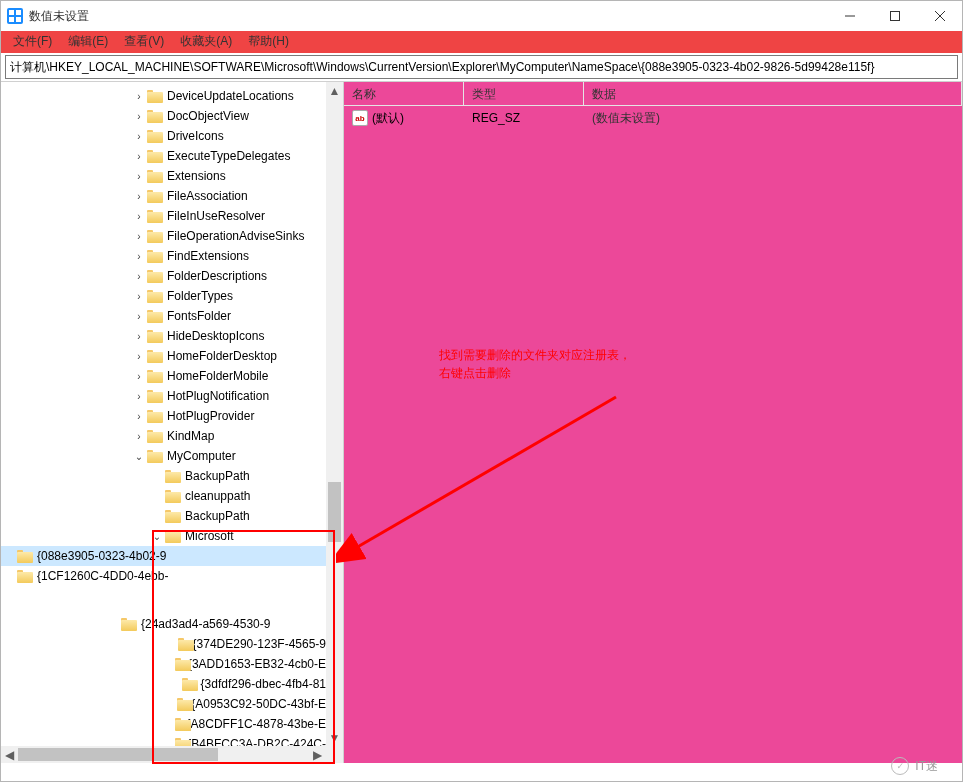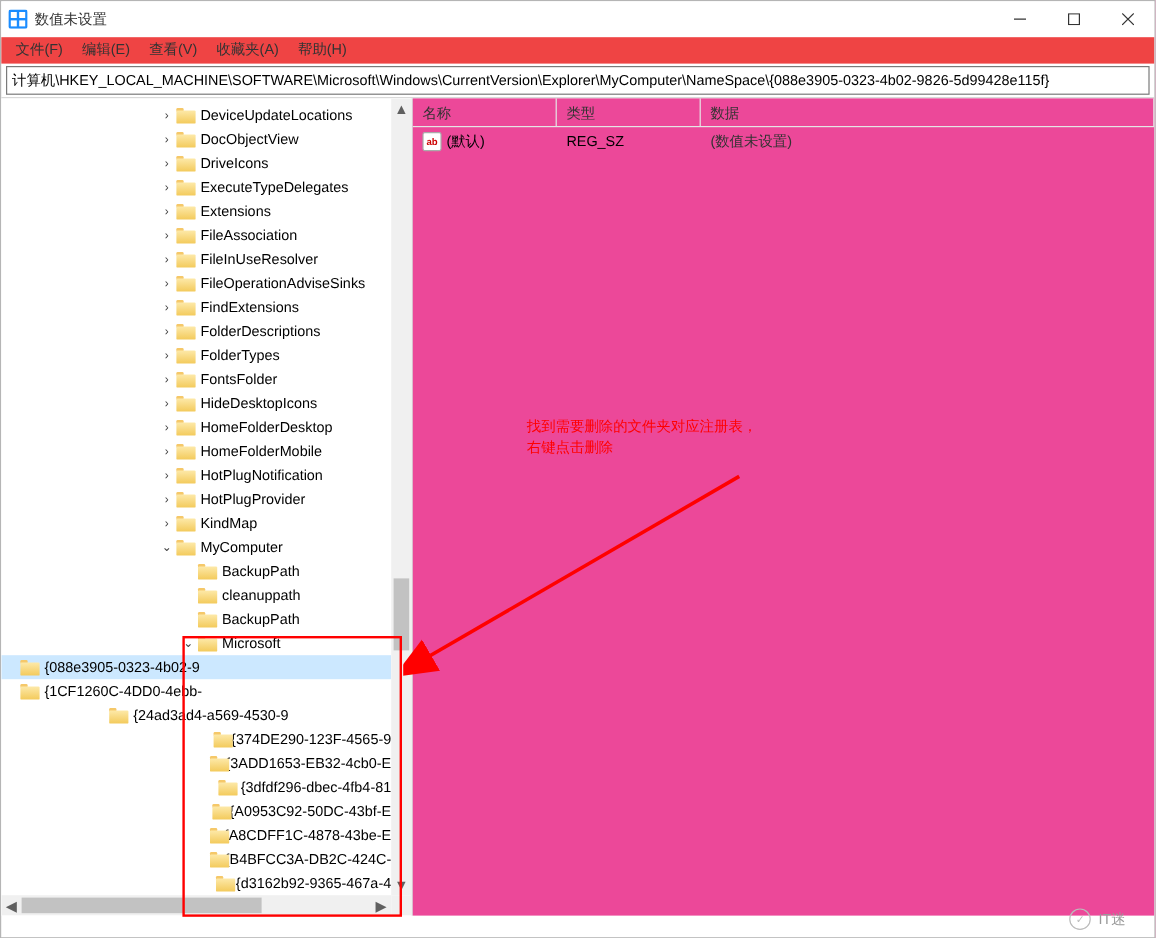--- a/index.html
+++ b/index.html
@@ -231,21 +231,21 @@
           <div class="node selected" style="">
             <span class="exp"></span>
             <span class="folder-icon"></span>
             <span class="node-label">{088e3905-0323-4b02-9</span>
           </div>
           <div class="node" style="">
             <span class="exp"></span>
             <span class="folder-icon"></span>
             <span class="node-label">{1CF1260C-4DD0-4ebb-</span>
           </div>
-          <div class="node" style="padding-left: 74px;">
+          <div class="node" style="padding-left: 104px; margin-top: 28px;">
             <span class="exp"></span>
             <span class="folder-icon"></span>
             <span class="node-label">{24ad3ad4-a569-4530-9</span>
           </div>
           <div class="node" style="padding-left: 166px;">
             <span class="exp"></span>
             <span class="folder-icon"></span>
             <span class="node-label">{374DE290-123F-4565-9</span>
           </div>
           <div class="node" style="padding-left: 166px;">

